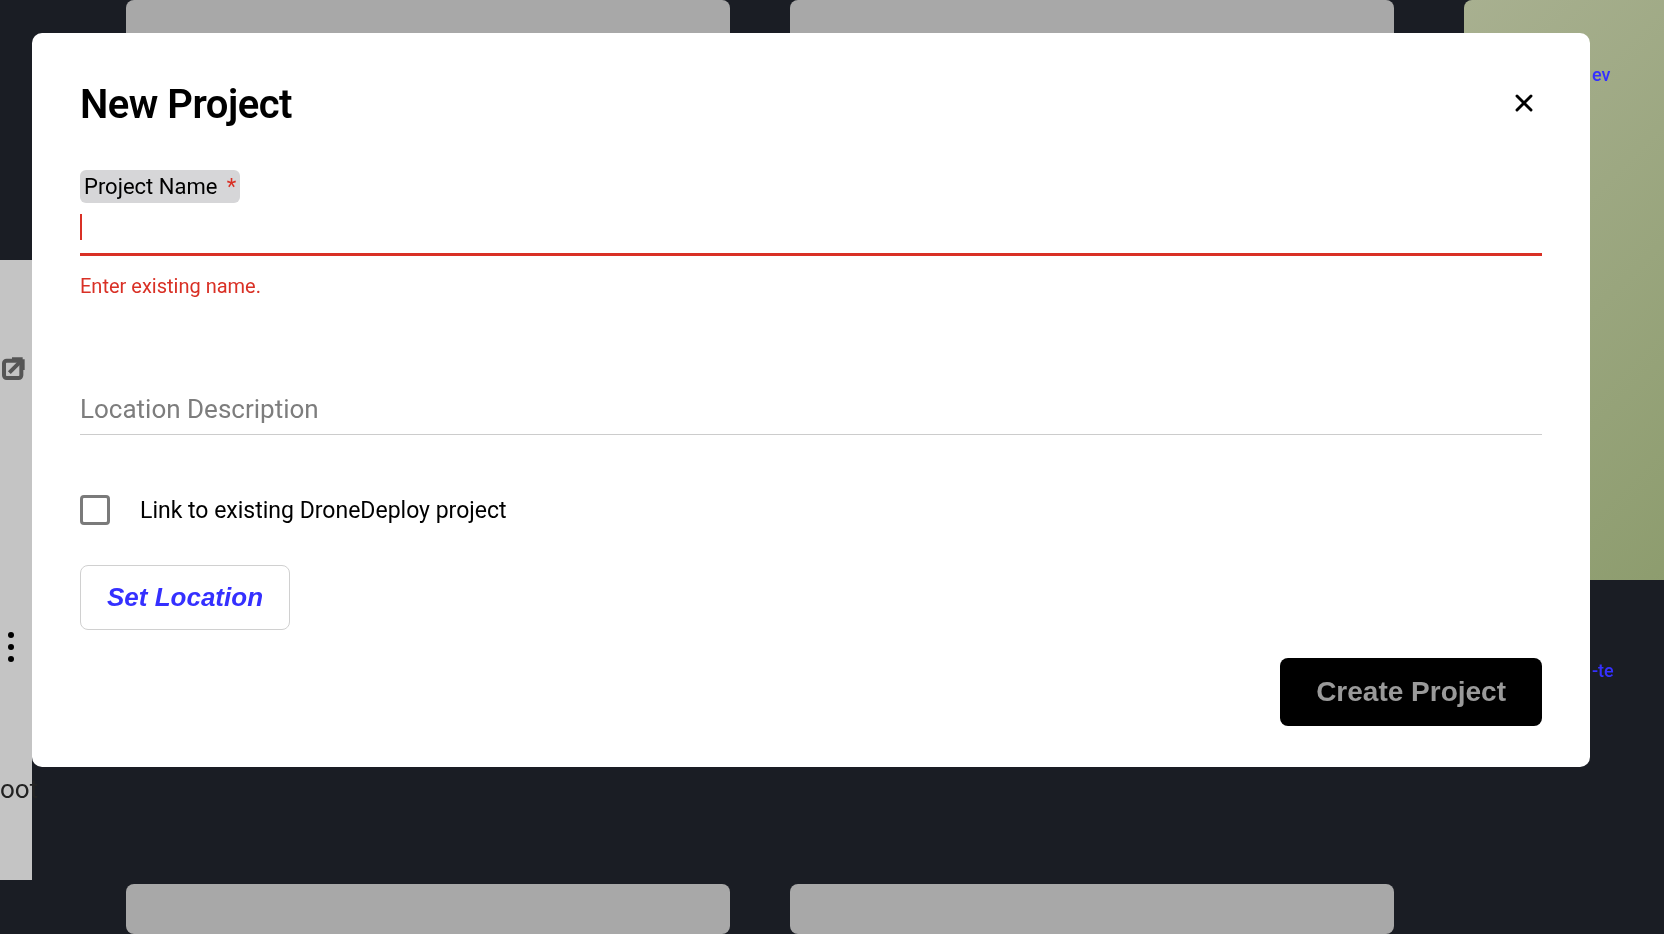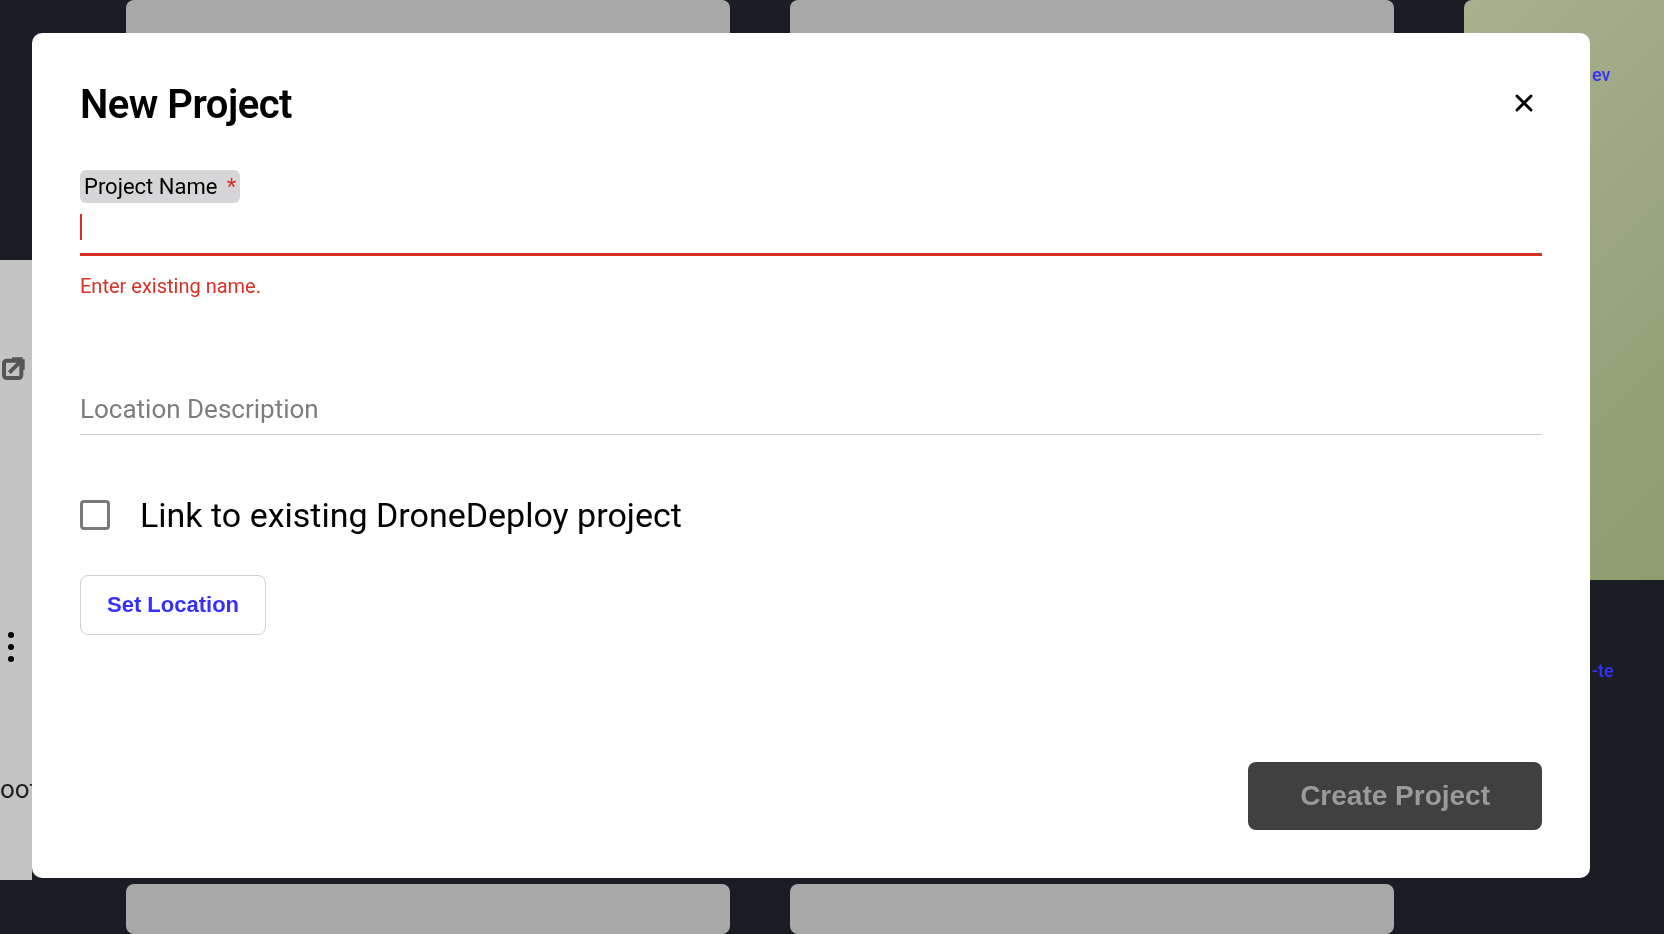--- a/index.html
+++ b/index.html
@@ -74,21 +74,21 @@
       color: #3530ff;
       font-size: 18px;
       font-weight: 500;
     }
 
     .modal {
       position: absolute;
       left: 32px;
       top: 33px;
       width: 1558px;
-      height: 845px;
+      height: 734px;
       background: #fff;
       border-radius: 10px;
       padding: 48px;
       display: flex;
       flex-direction: column;
     }
 
     .modal-header {
       display: flex;
       justify-content: space-between;
@@ -170,57 +170,58 @@
     .checkbox {
       width: 30px;
       height: 30px;
       border: 3px solid #7a7a7a;
       border-radius: 4px;
       background: #fff;
       cursor: pointer;
     }
 
     .checkbox-label {
-      font-size: 34px;
+      font-size: 23px;
       color: #000;
       font-weight: 400;
     }
 
     .set-location-btn {
       border: 1.5px solid #d0d0d0;
       background: #fff;
       color: #3530ff;
-      font-size: 22px;
+      font-size: 26px;
       font-weight: 600;
       padding: 16px 26px;
       border-radius: 8px;
       cursor: pointer;
       align-self: flex-start;
       margin-bottom: 28px;
+      font-style: italic;
     }
 
     .helper-text {
       font-size: 26px;
       color: #b8b8b8;
       font-weight: 400;
     }
 
     .modal-footer {
       margin-top: auto;
       display: flex;
       justify-content: flex-end;
     }
 
     .create-btn {
-      background: #404040;
+      background: #000000;
       color: #9a9a9a;
       border: none;
       font-size: 28px;
       font-weight: 600;
-      padding: 18px 52px;
+      padding: 18px 36px;
       border-radius: 8px;
       cursor: not-allowed;
     }
 
     .desc-placeholder {
       font-size: 26px;
       color: #7d7d7d;
       padding-bottom: 10px;
       border-bottom: 1px solid #ccc;
       margin-top: 48px;

